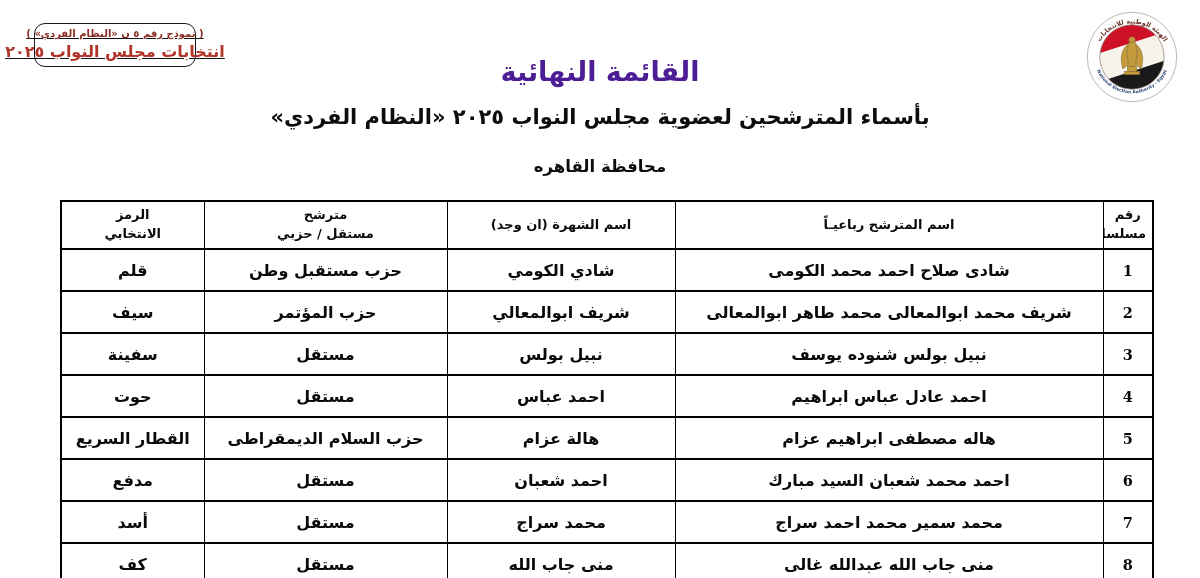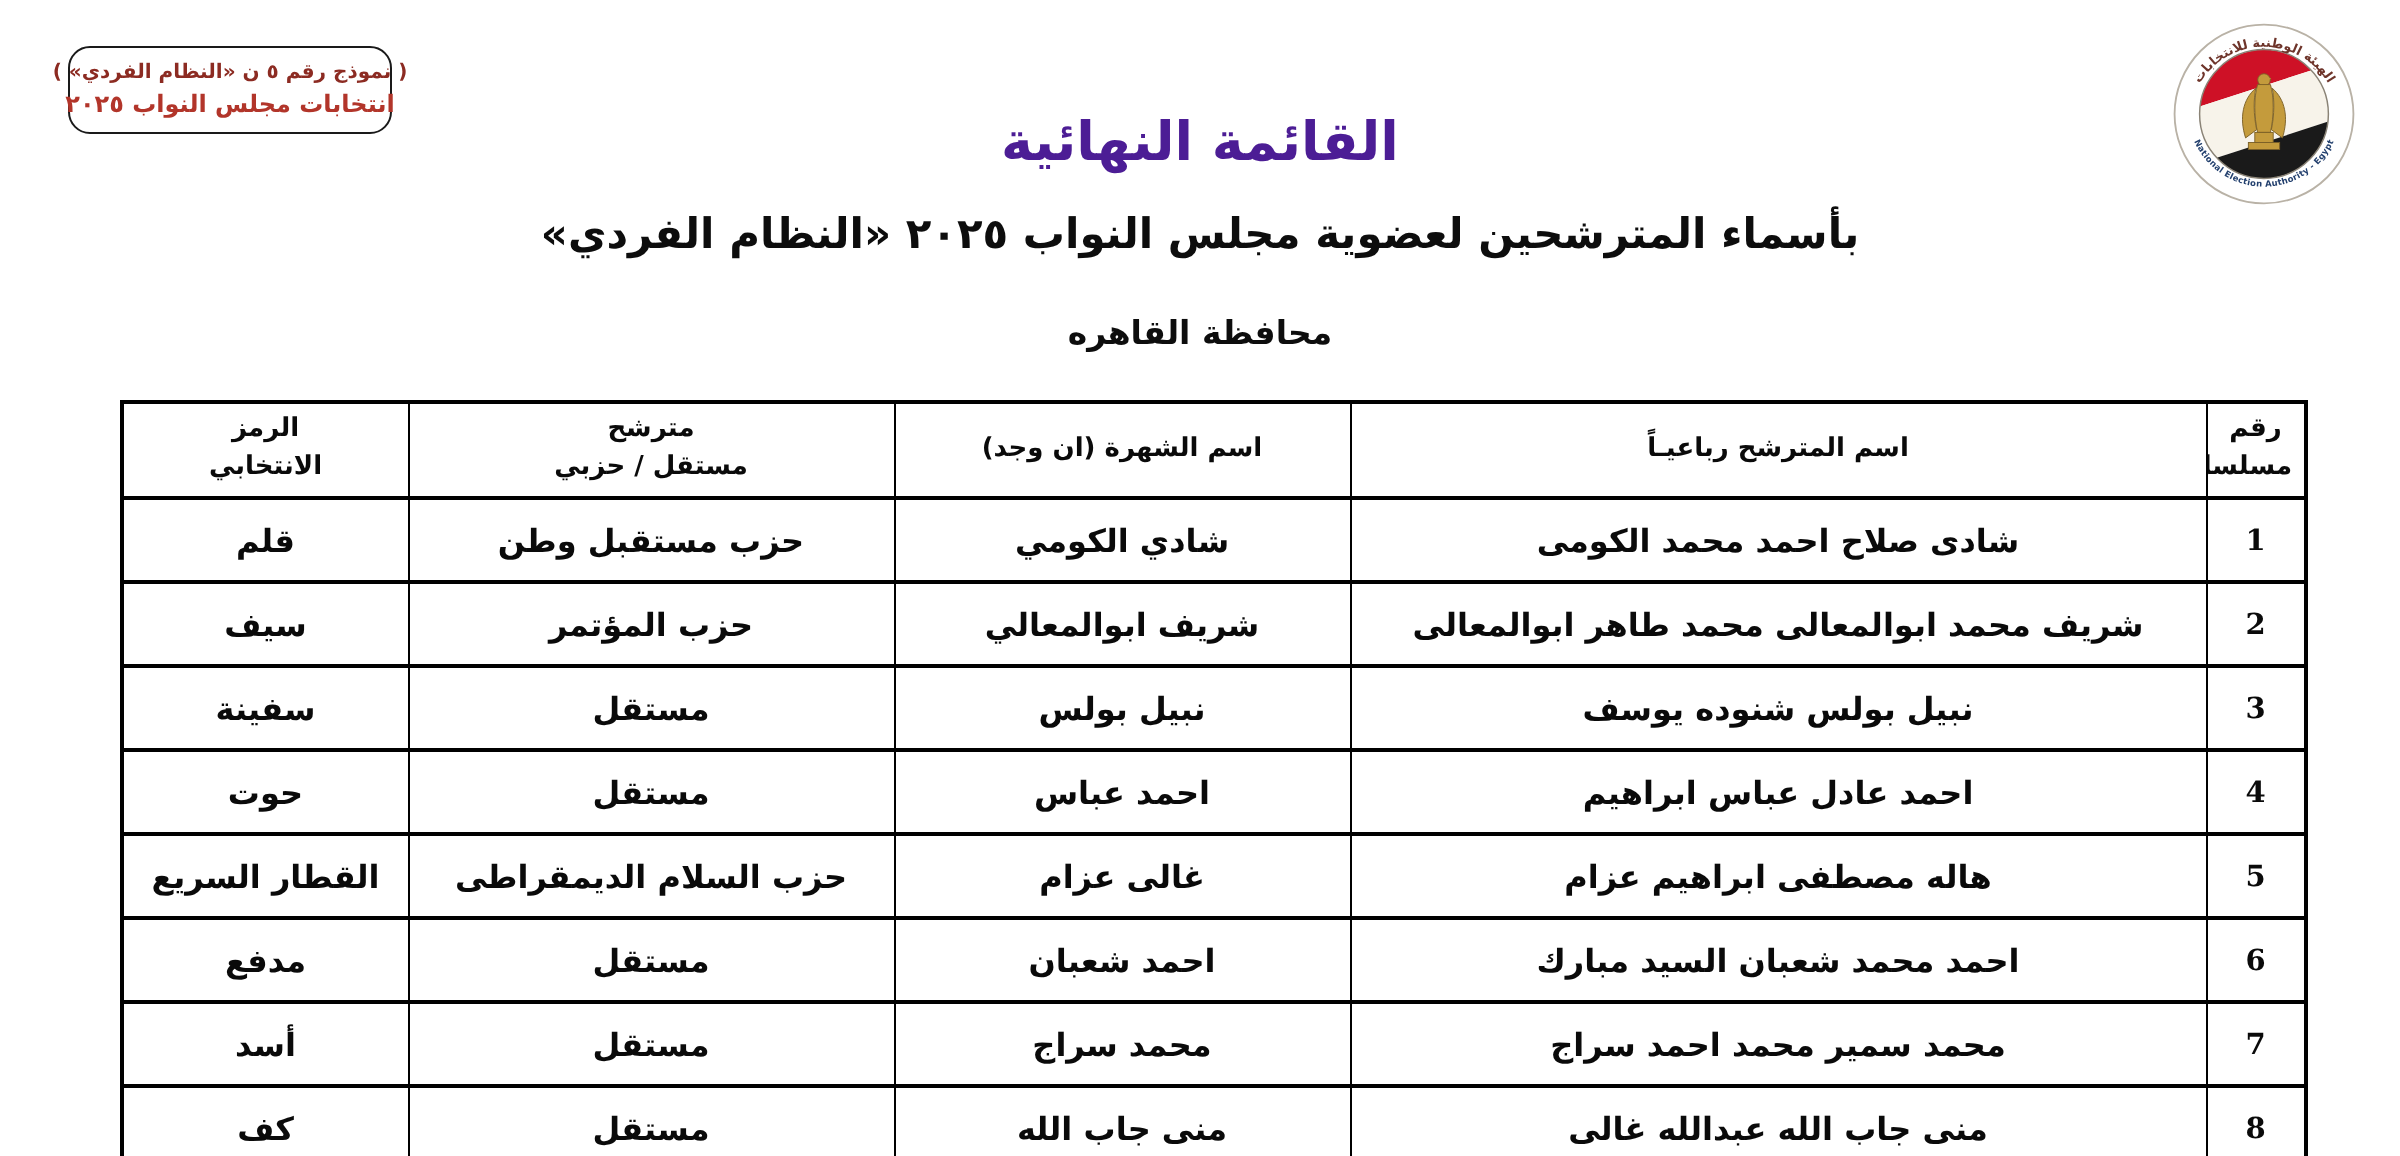--- a/index.html
+++ b/index.html
@@ -10,24 +10,24 @@
     overflow:hidden;
     font-family:"DejaVu Sans",sans-serif;
     color:#111;
   }
   
   .form-box{
     position:absolute;left:34px;top:23px;
     width:160px;height:42px;
     border:1.6px solid #1a1a1a;border-radius:11px;
     display:flex;flex-direction:column;justify-content:center;align-items:center;
-    direction:rtl;text-align:center;
+    direction:rtl;text-align:center;text-decoration:underline;
   }
   .form-box .l1{font-size:10px;font-weight:bold;color:#8C2B22;line-height:1.5;white-space:nowrap;}
-  .form-box .l2{font-size:12px;font-weight:bold;color:#B2352A;line-height:1.4;white-space:nowrap;}
+  .form-box .l2{font-size:16px;font-weight:bold;color:#B2352A;line-height:1.4;white-space:nowrap;}
   
   .logo{position:absolute;right:22px;top:11px;width:92px;height:92px;}
   
   .title{
     position:absolute;left:0;top:56px;width:100%;
     margin:0;text-align:center;direction:rtl;
     font-size:27px;font-weight:bold;color:#4c1d95;
   }
   .subtitle1{
     position:absolute;left:0;top:105px;width:100%;
@@ -163,21 +163,21 @@
         <tr>
           <td class="c-serial">4</td>
           <td class="c-full-name">احمد عادل عباس ابراهيم</td>
           <td class="c-known-as">احمد عباس</td>
           <td class="c-affiliation">مستقل</td>
           <td class="c-symbol">حوت</td>
         </tr>
         <tr>
           <td class="c-serial">5</td>
           <td class="c-full-name">هاله مصطفى ابراهيم عزام</td>
-          <td class="c-known-as">غالى عزام</td>
+          <td class="c-known-as">هالة عزام</td>
           <td class="c-affiliation">حزب السلام الديمقراطى</td>
           <td class="c-symbol">القطار السريع</td>
         </tr>
         <tr>
           <td class="c-serial">6</td>
           <td class="c-full-name">احمد محمد شعبان السيد مبارك</td>
           <td class="c-known-as">احمد شعبان</td>
           <td class="c-affiliation">مستقل</td>
           <td class="c-symbol">مدفع</td>
         </tr>

